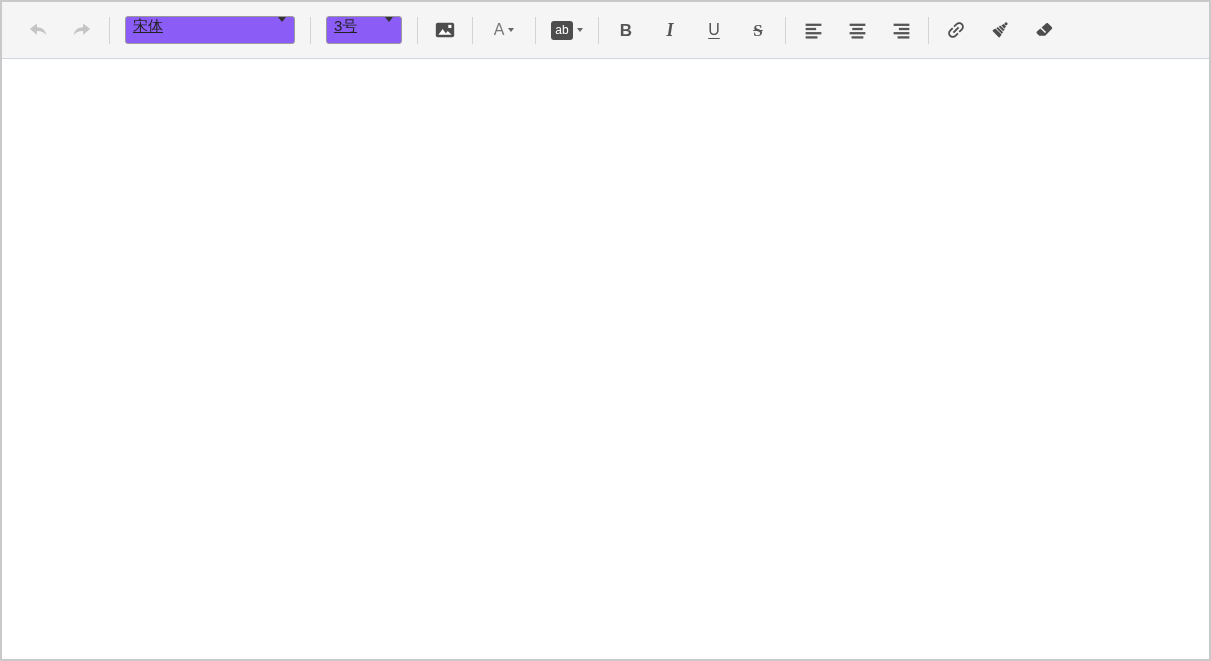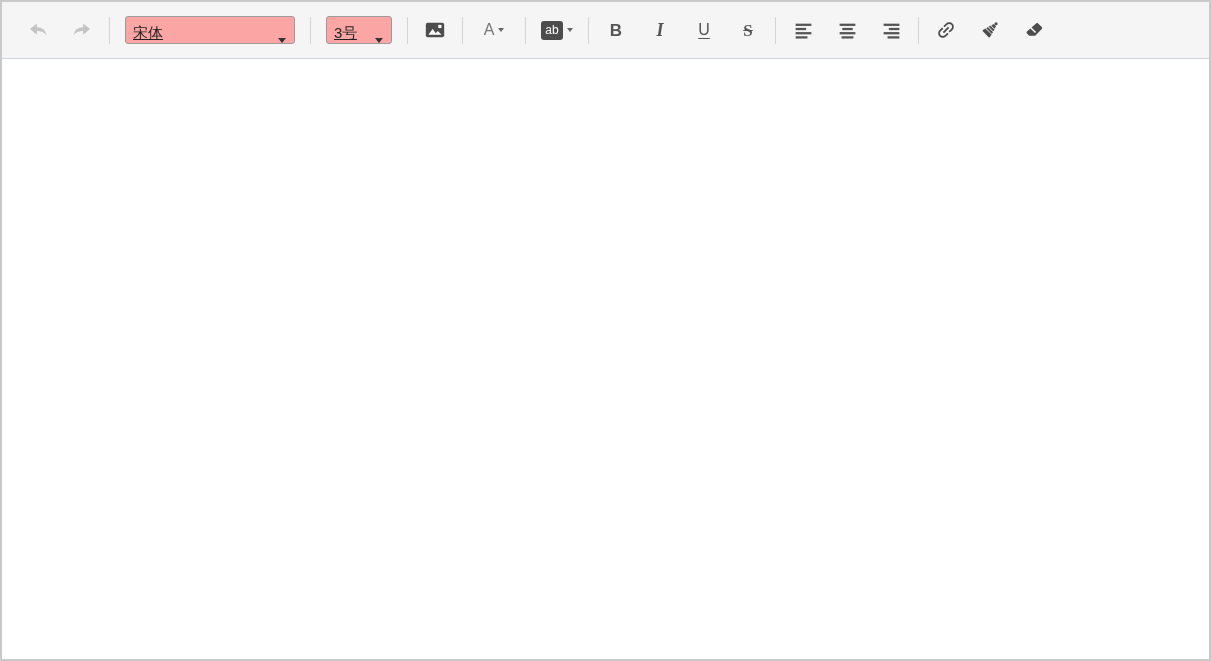--- a/index.html
+++ b/index.html
@@ -58,32 +58,32 @@
   .sep {
     width: 1px;
     height: 27px;
     background: var(--separator);
     margin: 0 5px;
     flex: 0 0 auto;
   }
 
   .select {
     height: 28px;
-    background: #fca5a5;
+    background: #8b5cf6;
     border: 1px solid var(--select-border);
     border-radius: 3px;
     display: inline-flex;
-    align-items: flex-end;
+    align-items: flex-start;
     padding: 0 8px 0 7px;
     margin: 0 10px;
     cursor: pointer;
     flex: 0 0 auto;
   }
   .select-font { width: 170px; }
-  .select-size { width: 66px; }
+  .select-size { width: 76px; }
   .select .value {
     font-size: 15px;
     color: var(--select-text);
     text-decoration: underline;
     white-space: nowrap;
     overflow: hidden;
   }
   .caret-select {
     margin-left: auto;
     width: 0; height: 0;

